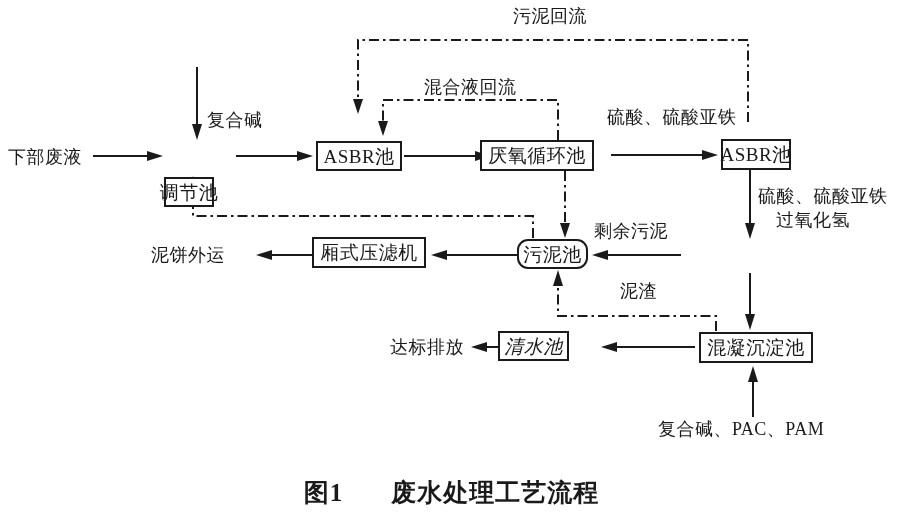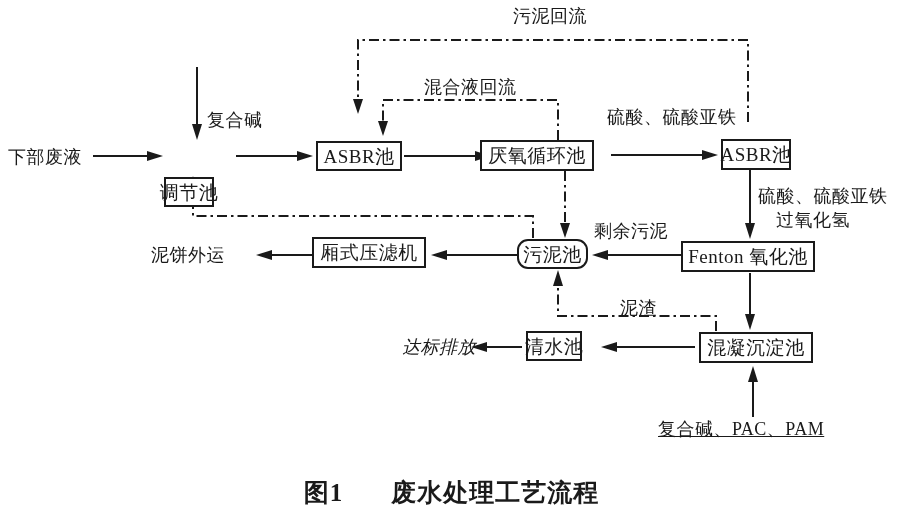--- a/index.html
+++ b/index.html
@@ -99,36 +99,35 @@
 
       <path class="dashdot" d="M716,331 V316 H558 V286"></path>
       <polygon class="head" points="558,270 553,286 563,286"></polygon>
     </g>
   </svg>
 
   <div class="node" style="left:164px;top:141px;width:50px;height:30px;margin-top:36px;">调节池</div>
   <div class="node" style="left:316px;top:141px;width:86px;height:30px;text-align:center;">ASBR池</div>
   <div class="node" style="left:480px;top:140px;width:114px;height:31px;">厌氧循环池</div>
   <div class="node" style="left:721px;top:139px;width:70px;height:31px;">ASBR池</div>
-  <div class="node" style="left:681px;top:241px;width:134px;height:31px;">Fenton 氧化池</div>
   <div class="node" style="left:517px;top:239px;width:71px;height:30px;border-radius:11px;">污泥池</div>
   <div class="node" style="left:312px;top:237px;width:114px;height:31px;">厢式压滤机</div>
   <div class="node" style="left:699px;top:332px;width:114px;height:31px;">混凝沉淀池</div>
-  <div class="node" style="left:526px;top:331px;width:56px;height:30px;">清水池</div>
+  <div class="node" style="left:498px;top:331px;width:71px;height:30px;font-style:italic;">清水池</div>
 
   <div class="lbl" style="left:8px;top:147px;">下部废液</div>
   <div class="lbl" style="left:207px;top:86px;margin-top:24px;">复合碱</div>
   <div class="lbl" style="left:513px;top:6px;">污泥回流</div>
   <div class="lbl" style="left:424px;top:77px;">混合液回流</div>
   <div class="lbl" style="left:607px;top:107px;">硫酸、硫酸亚铁</div>
   <div class="lbl" style="left:758px;top:186px;">硫酸、硫酸亚铁</div>
   <div class="lbl" style="left:758px;top:210px;margin-left:18px;">过氧化氢</div>
   <div class="lbl" style="left:594px;top:221px;">剩余污泥</div>
-  <div class="lbl" style="left:620px;top:298px;">泥渣</div>
+  <div class="lbl" style="left:620px;top:281px;">泥渣</div>
   <div class="lbl" style="left:151px;top:245px;">泥饼外运</div>
-  <div class="lbl" style="left:402px;top:337px;font-style:italic;">达标排放</div>
-  <div class="lbl" style="left:658px;top:419px;text-decoration:underline;">复合碱、PAC、PAM</div>
+  <div class="lbl" style="left:390px;top:337px;">达标排放</div>
+  <div class="lbl" style="left:658px;top:419px;">复合碱、PAC、PAM</div>
 
   <div id="caption">
     <span class="cap-prefix">图1</span><span>废水处理工艺流程</span>
   </div>
 
 </div>
 
 </body></html>

